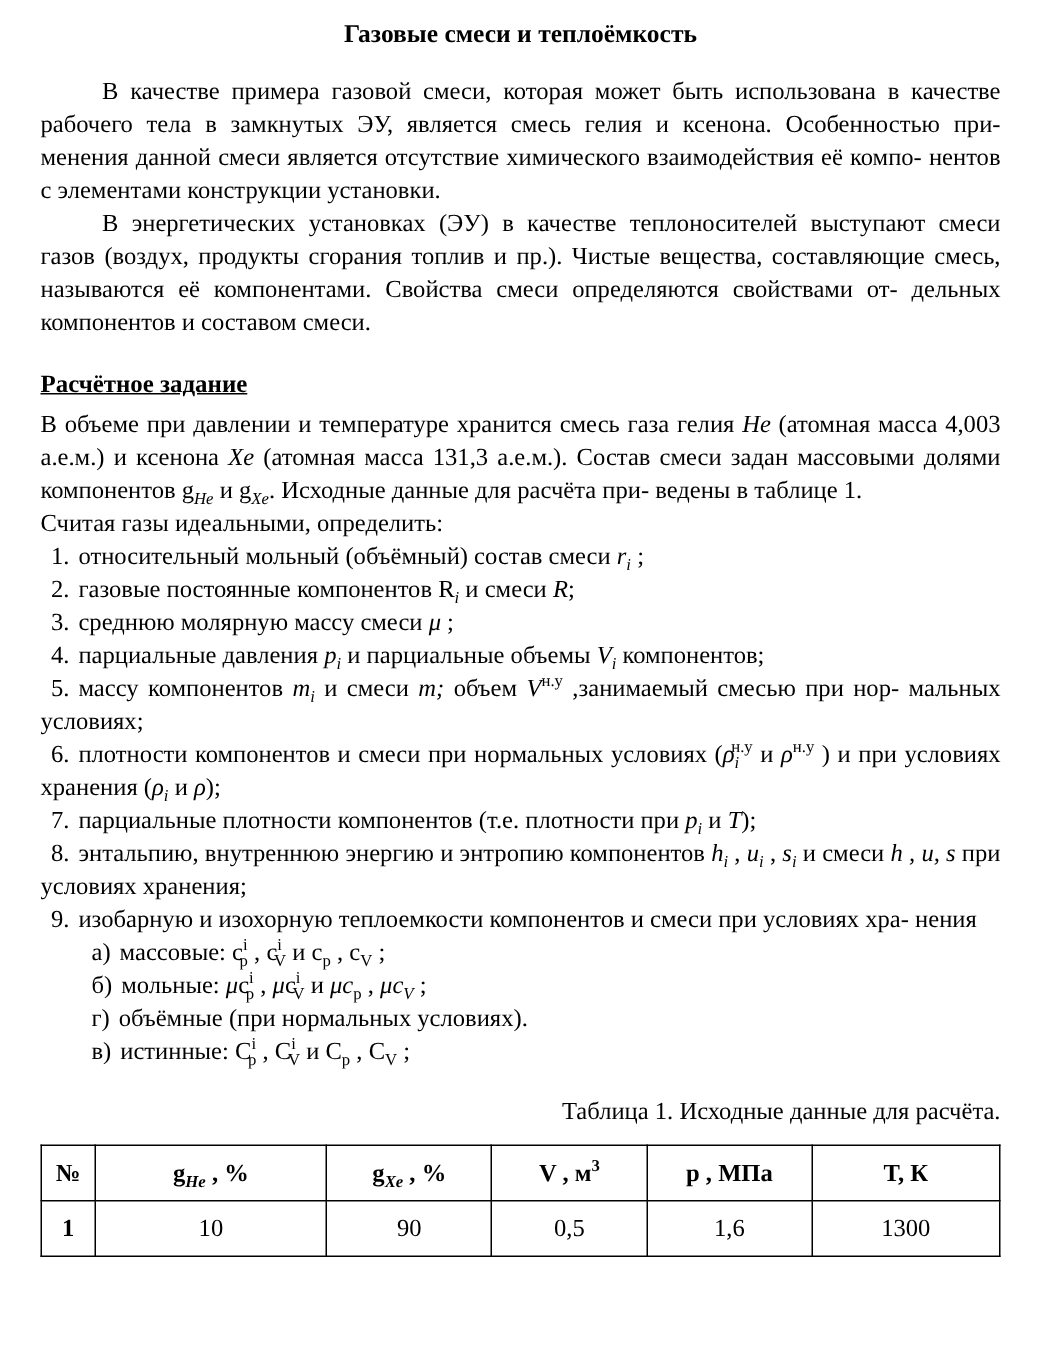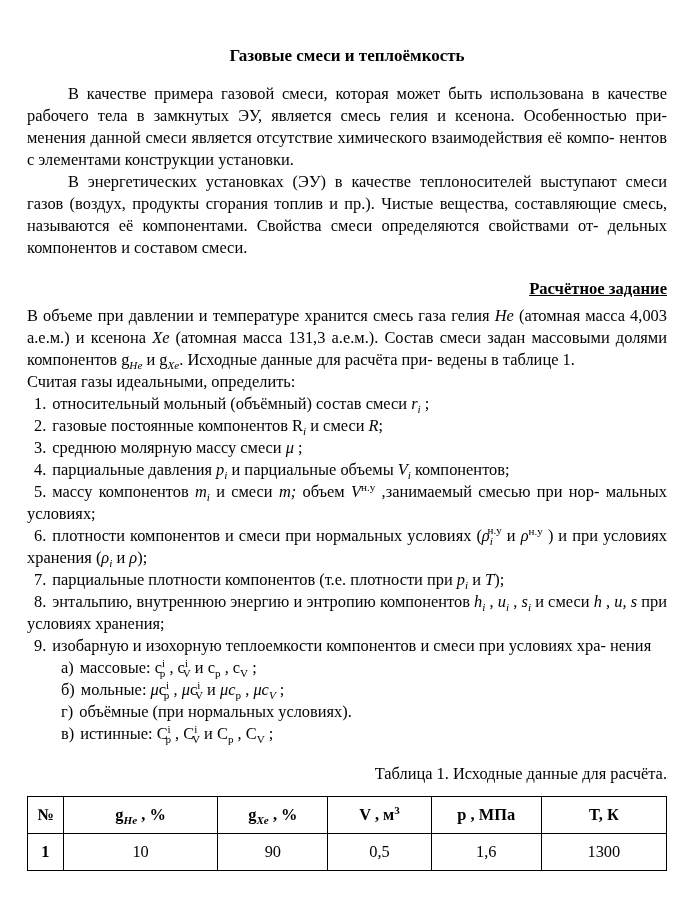--- a/index.html
+++ b/index.html
@@ -2,29 +2,29 @@
 <html><head>
 <meta charset="utf-8">
 <style>
   html, body { margin: 0; padding: 0; background: #ffffff; }
   body {
     width: 692px; height: 911px; overflow: hidden;
     font-family: "Liberation Serif", serif;
     font-size: 16.4px; color: #000; line-height: 1.34;
     -webkit-font-smoothing: antialiased;
   }
-  .page { padding: 6px 25px 18px 27px; margin-top: 33px; }
+  .page { padding: 6px 25px 18px 27px; }
   .doc-title {
     font-size: 17px; font-weight: bold; text-align: center;
     margin: 6px 0 15px 0;
   }
   p { margin: 0; text-align: justify; }
   .indent { text-indent: 41px; }
   .section-heading {
-    font-size: 16.6px; font-weight: bold; text-align: right;
+    font-size: 16.6px; font-weight: bold; text-align: left;
     margin: 19px 0 5px 0;
   }
   .section-heading .u { text-decoration: underline; }
   .list { margin: 0; }
   .li { text-align: justify; text-indent: 7px; }
   .li .num { margin-right: 6px; }
   .subs { margin: 0; }
   .sub-li { padding-left: 34px; text-align: justify; }
   .sub-li .lbl { margin-right: 6px; }
   .caption { text-align: right; margin: 18px 0 11px 0; text-indent: 0; }

